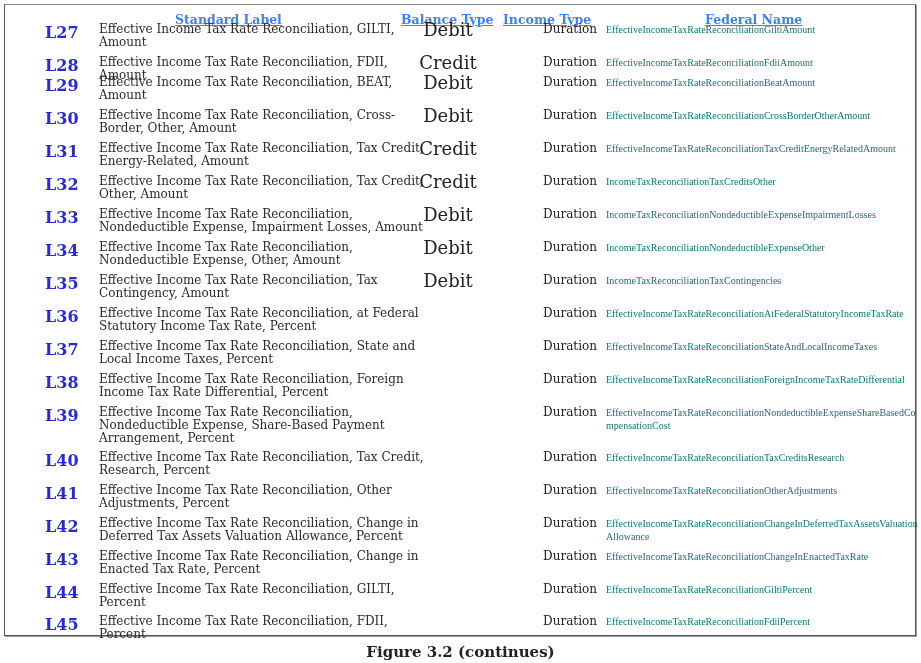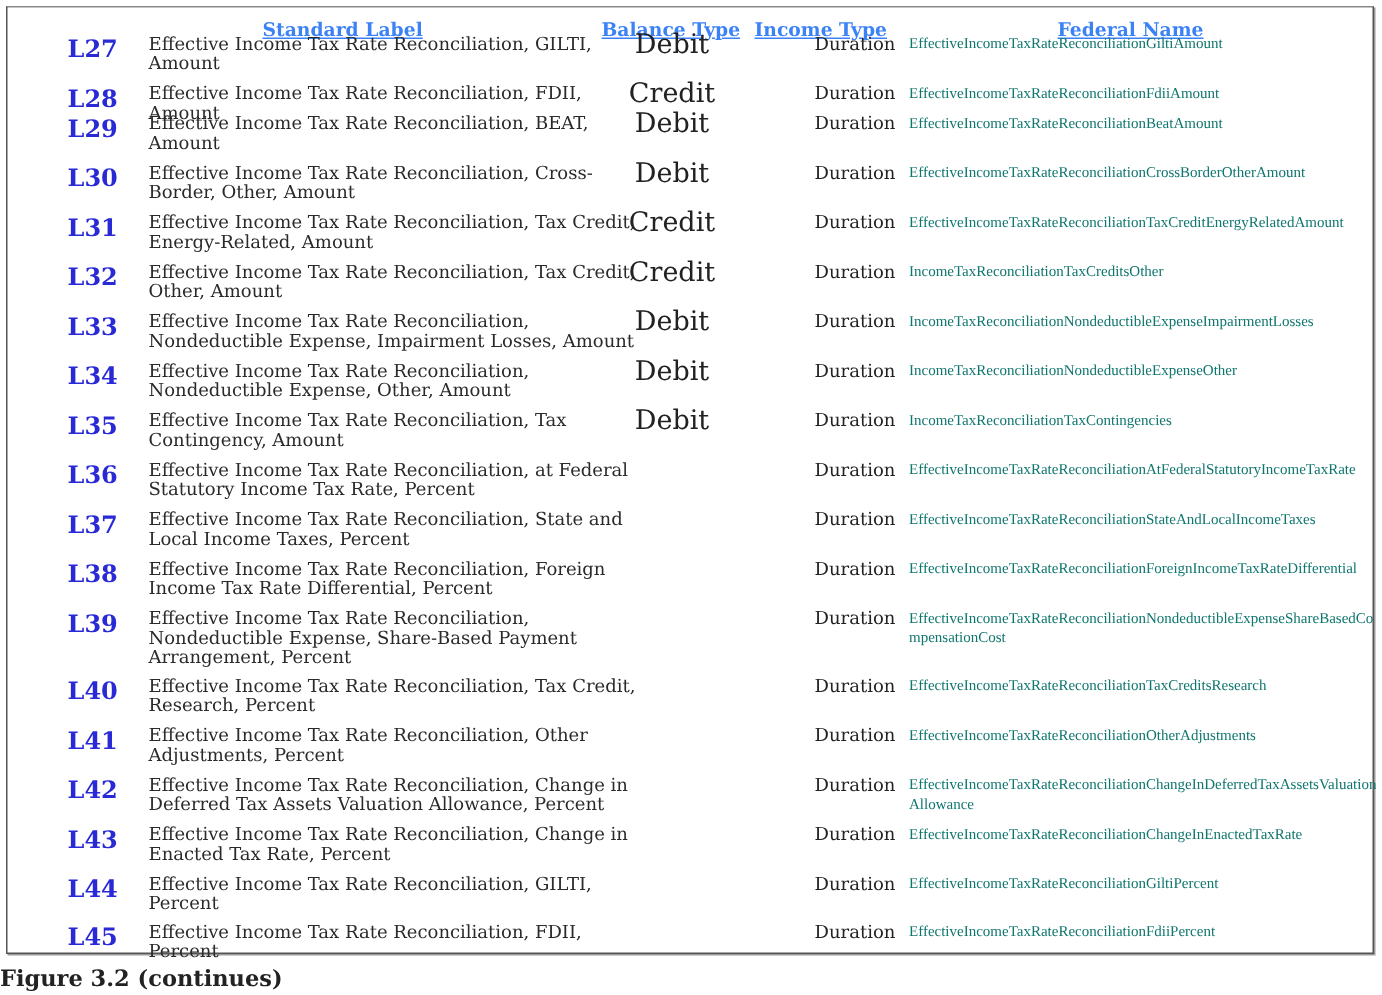--- a/index.html
+++ b/index.html
@@ -7,21 +7,21 @@
          font-family: "DejaVu Serif", serif; color: #222222; }
   .frame { position: absolute; left: 4px; top: 4px; width: 912px; height: 632px;
            border: 1.5px solid #555555; border-top: 1px solid #888; box-shadow: 1px 1px 0 #999; box-sizing: border-box; }
   .hdr { position: absolute; top: 7px; font-weight: bold; font-size: 12.5px; text-decoration: underline; color: #3b82f6; white-space: nowrap; }
   .row { position: absolute; left: 0; width: 912px; }
   .lid { position: absolute; left: 16px; font-weight: bold; font-size: 16px; color: #2929d6; margin-left: 24px; }
   .label { position: absolute; left: 70px; width: 330px; font-size: 12px; line-height: 13px; color: #2a2a2a; margin-left: 24px; }
   .bal { position: absolute; left: 398px; width: 90px; text-align: center; font-size: 18px; line-height: 13px; }
   .per { position: absolute; left: 520px; width: 90px; text-align: center; font-size: 12px; line-height: 13px; }
   .elem { position: absolute; left: 601px; width: 312px; font-family: "Liberation Serif", serif; font-size: 10px; line-height: 13px; word-break: break-all; color: #0f766e; }
-  .caption { position: absolute; top: 643px; left: 0; width: 921px; text-align: left; font-weight: bold; font-size: 15px; color: #222; }
+  .caption { position: absolute; top: 643px; left: 0; width: 921px; text-align: center; font-weight: bold; font-size: 15px; color: #222; }
 </style>
 </head>
 <body>
 
 <div class="frame">
   <span class="hdr" style="left:170px">Standard Label</span>
   <span class="hdr" style="left:396px">Balance Type</span>
   <span class="hdr" style="left:498px">Income Type</span>
   <span class="hdr" style="left:700px">Federal Name</span>
   <div id="rows">

